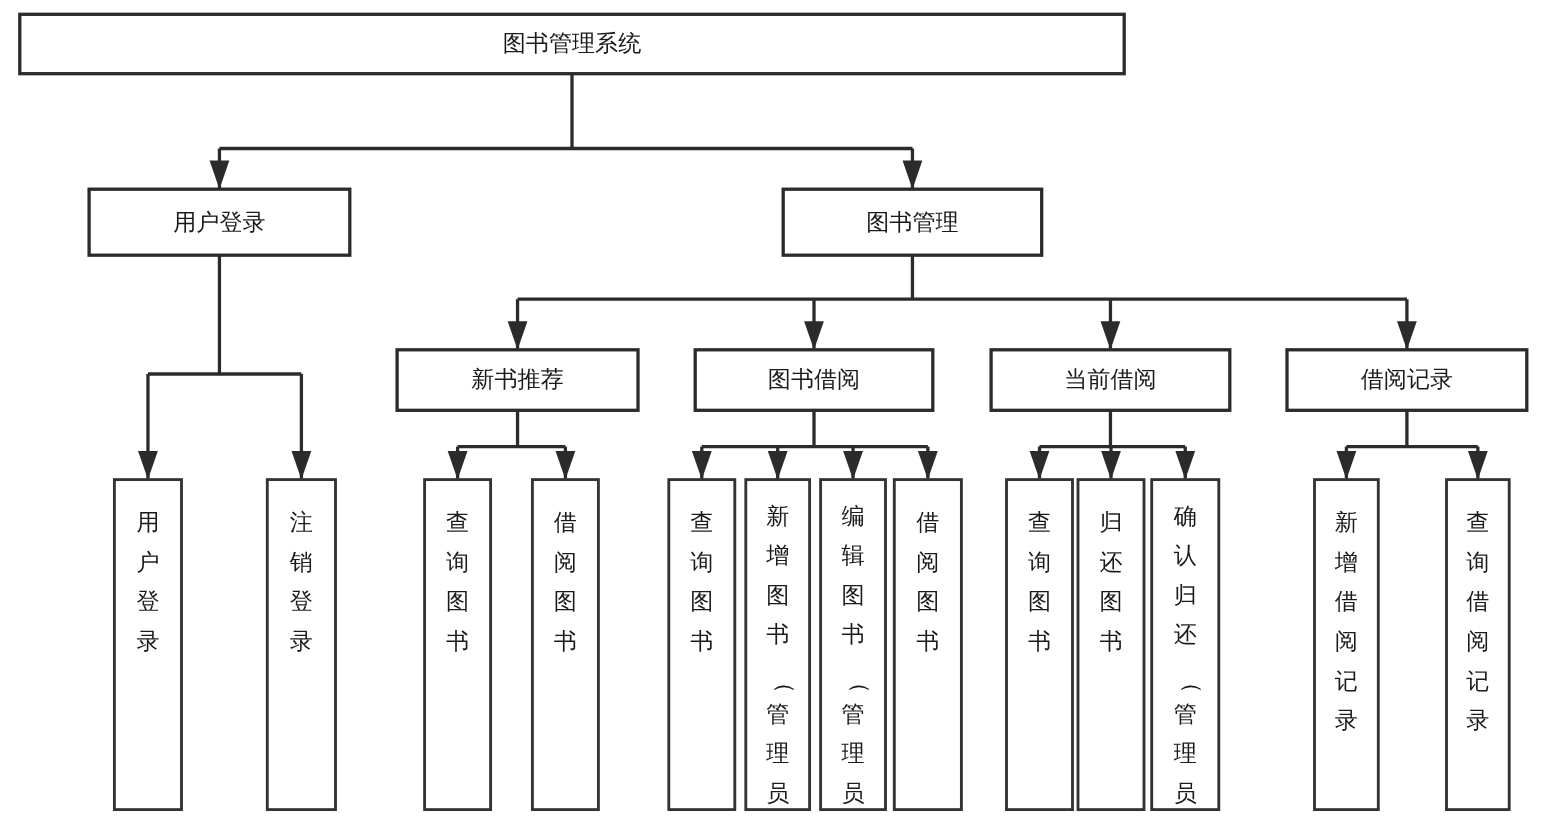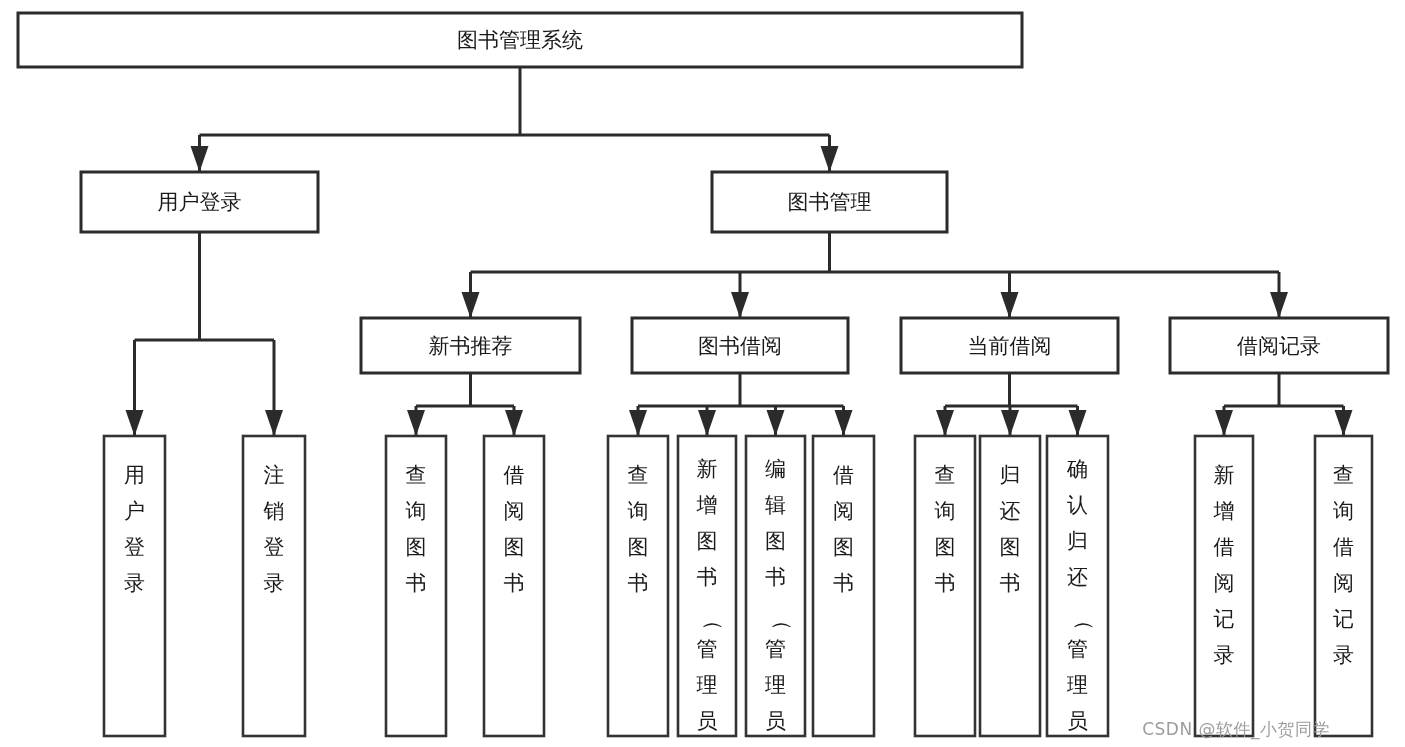--- a/index.html
+++ b/index.html
@@ -290,14 +290,13 @@
         <g>
           <text x="1343.5" y="482" class="leaf-label">查</text>
           <text x="1343.5" y="518" class="leaf-label">询</text>
           <text x="1343.5" y="554" class="leaf-label">借</text>
           <text x="1343.5" y="590" class="leaf-label">阅</text>
           <text x="1343.5" y="626" class="leaf-label">记</text>
           <text x="1343.5" y="662" class="leaf-label">录</text>
         </g>
       </g>
   </svg>
-  <div class="watermark">CSDN @软件_小贺同学</div>
 </div>
 
 </body></html>

